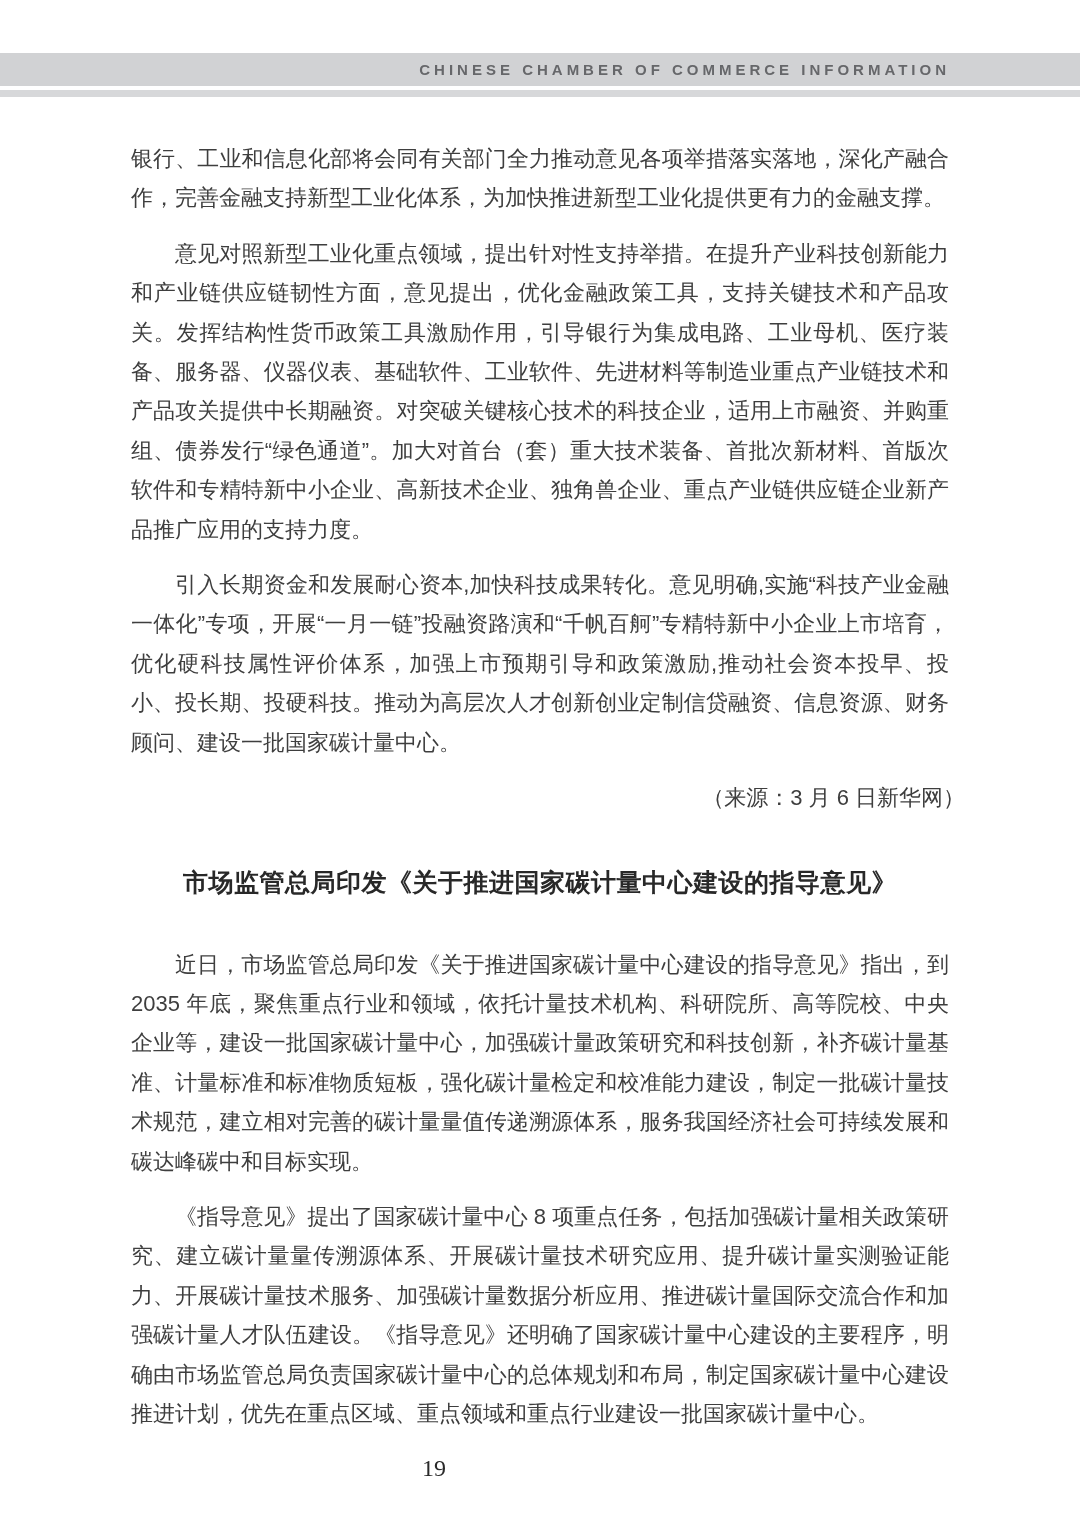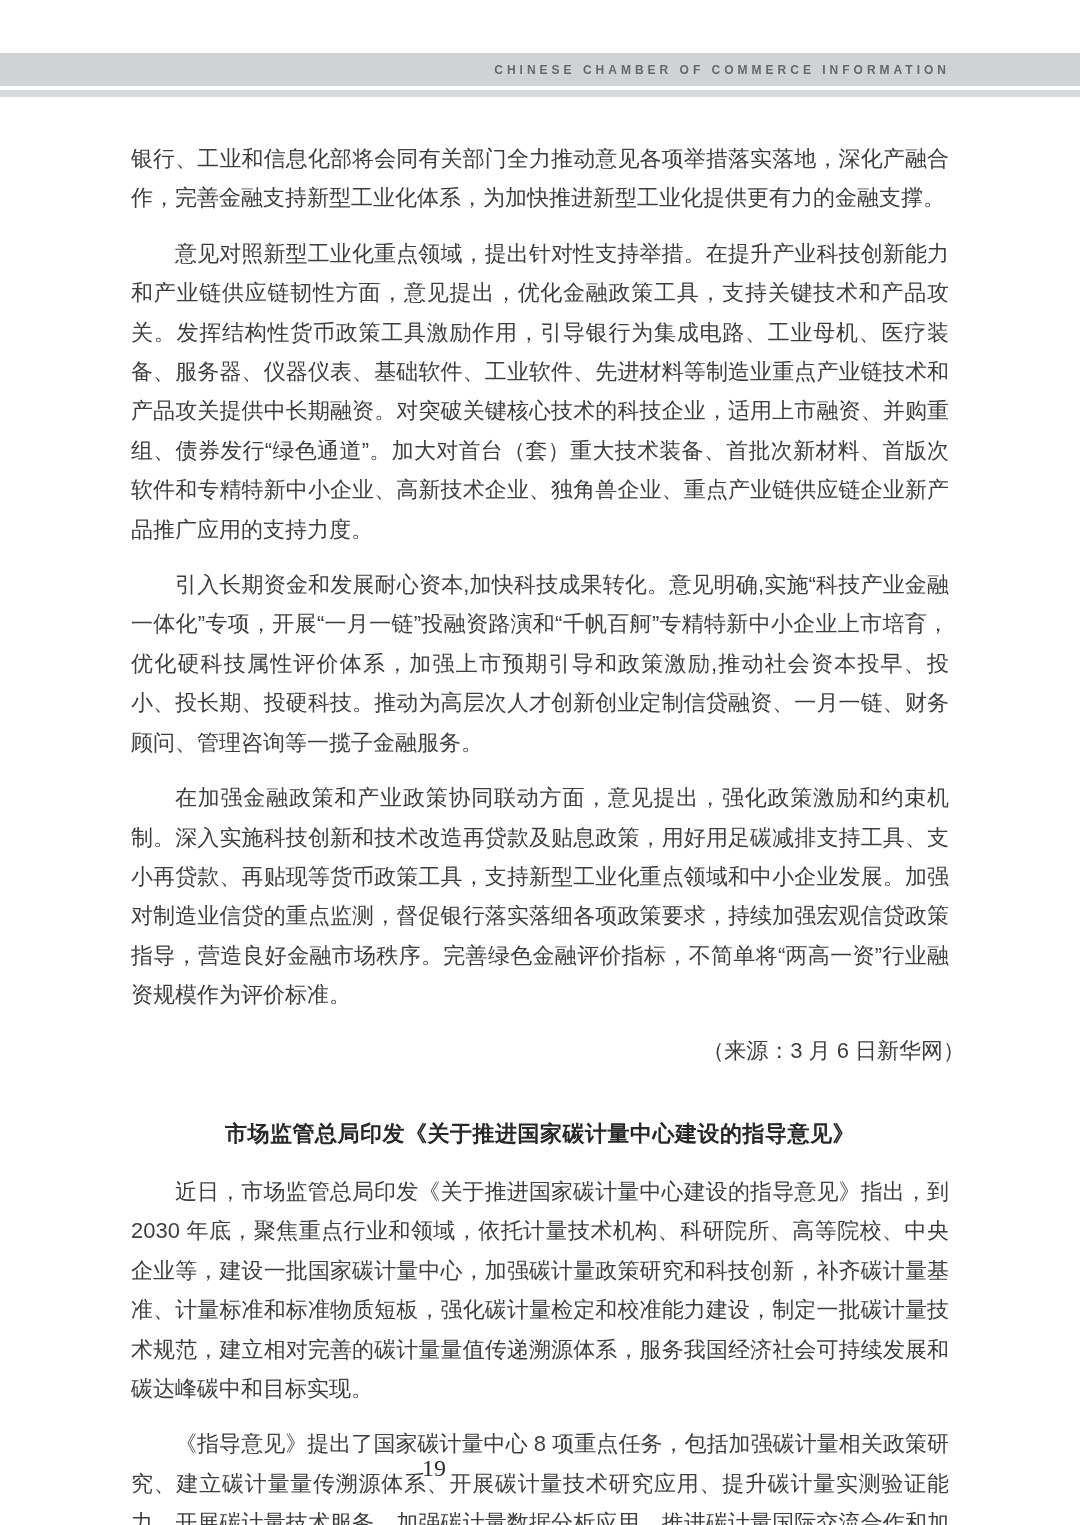--- a/index.html
+++ b/index.html
@@ -11,42 +11,42 @@
     overflow: hidden;
   }
   .band1 {
     position: absolute; top: 53px; left: 0;
     width: 1080px; height: 33px;
     background: #d1d2d4;
   }
   .band1-text {
     position: absolute; top: 0; right: 130px;
     height: 33px; line-height: 34px;
-    font-size: 12px; font-weight: bold;
+    font-size: 15px; font-weight: bold;
     letter-spacing: 4px; color: #66676a;
     white-space: nowrap;
   }
   .band2 {
     position: absolute; top: 90px; left: 0;
     width: 1080px; height: 7px;
     background: #d7d8da;
   }
   .content {
     position: absolute; top: 123px; left: 115px;
     width: 850px;
     color: #3e3e3e;
     font-size: 22px; line-height: 39.4px;
     text-align: justify;
   }
   .para { margin: 16px; text-indent: 2em; }
   .para.no-indent { text-indent: 0; }
   .source-line { margin: 0; text-align: right; text-indent: 0; }
   .article-title {
-    margin: 42px 0 16px 0;
-    font-size: 22px; line-height: 44px;
+    margin: 42px 0 41px 0;
+    font-size: 25px; line-height: 44px;
     font-weight: bold; color: #282828;
     text-align: center; text-indent: 0;
     letter-spacing: 0.5px;
   }
   .page-number {
     position: absolute; top: 1455px; left: 0;
     width: 868px; text-align: center;
     font-family: "Liberation Serif", serif;
     font-size: 24px; color: #2a2a2a;
   }
@@ -56,24 +56,23 @@
 
 <div class="band1">
   <div class="band1-text">CHINESE CHAMBER OF COMMERCE INFORMATION</div>
 </div>
 <div class="band2"></div>
 
 <div class="content">
 
   <p class="para no-indent">银行、工业和信息化部将会同有关部门全力推动意见各项举措落实落地，深化产融合作，完善金融支持新型工业化体系，为加快推进新型工业化提供更有力的金融支撑。</p>
   <p class="para">意见对照新型工业化重点领域，提出针对性支持举措。在提升产业科技创新能力和产业链供应链韧性方面，意见提出，优化金融政策工具，支持关键技术和产品攻关。发挥结构性货币政策工具激励作用，引导银行为集成电路、工业母机、医疗装备、服务器、仪器仪表、基础软件、工业软件、先进材料等制造业重点产业链技术和产品攻关提供中长期融资。对突破关键核心技术的科技企业，适用上市融资、并购重组、债券发行“绿色通道”。加大对首台（套）重大技术装备、首批次新材料、首版次软件和专精特新中小企业、高新技术企业、独角兽企业、重点产业链供应链企业新产品推广应用的支持力度。</p>
-  <p class="para">引入长期资金和发展耐心资本,加快科技成果转化。意见明确,实施“科技产业金融一体化”专项，开展“一月一链”投融资路演和“千帆百舸”专精特新中小企业上市培育，优化硬科技属性评价体系，加强上市预期引导和政策激励,推动社会资本投早、投小、投长期、投硬科技。推动为高层次人才创新创业定制信贷融资、一月一链、财务顾问、管理咨询等一揽子金融服务。</p>
-  <p class="para">在加强金融政策和产业政策协同联动方面，意见提出，强化政策激励和约束机制。深入实施科技创新和技术改造再贷款及贴息政策，用好用足碳减排支持工具、支小再贷款、再贴现等货币政策工具，支持新型工业化重点领域和中小企业发展。加强对制造业信贷的重点监测，督促银行落实落细各项政策要求，持续加强宏观信贷政策指导，营造良好金融市场秩序。完善绿色金融评价指标，不简单将“两高一资”行业融资规模作为评价标准。</p>
+  <p class="para">引入长期资金和发展耐心资本,加快科技成果转化。意见明确,实施“科技产业金融一体化”专项，开展“一月一链”投融资路演和“千帆百舸”专精特新中小企业上市培育，优化硬科技属性评价体系，加强上市预期引导和政策激励,推动社会资本投早、投小、投长期、投硬科技。推动为高层次人才创新创业定制信贷融资、信息资源、财务顾问、建设一批国家碳计量中心。</p>
   <p class="source-line">（来源：3 月 6 日新华网）</p>
 
   <h2 class="article-title">市场监管总局印发《关于推进国家碳计量中心建设的指导意见》</h2>
 
-  <p class="para">近日，市场监管总局印发《关于推进国家碳计量中心建设的指导意见》指出，到 2030 年底，聚焦重点行业和领域，依托计量技术机构、科研院所、高等院校、中央企业等，建设一批国家碳计量中心，加强碳计量政策研究和科技创新，补齐碳计量基准、计量标准和标准物质短板，强化碳计量检定和校准能力建设，制定一批碳计量技术规范，建立相对完善的碳计量量值传递溯源体系，服务我国经济社会可持续发展和碳达峰碳中和目标实现。</p>
+  <p class="para">近日，市场监管总局印发《关于推进国家碳计量中心建设的指导意见》指出，到 2035 年底，聚焦重点行业和领域，依托计量技术机构、科研院所、高等院校、中央企业等，建设一批国家碳计量中心，加强碳计量政策研究和科技创新，补齐碳计量基准、计量标准和标准物质短板，强化碳计量检定和校准能力建设，制定一批碳计量技术规范，建立相对完善的碳计量量值传递溯源体系，服务我国经济社会可持续发展和碳达峰碳中和目标实现。</p>
   <p class="para"><span>《指导意见》提出了国家碳计量中心 8 项重点任务，包括加强碳计量相关政策研究、建立碳计量量传溯源体系、开展碳计量技术研究应用、提升碳计量实测验证能力、开展碳计量技术服务、加强碳计量数据分析应用、推进碳计量国际交流合作和加强碳计量人才队伍建设。《指导意见》还明确了国家碳计量中心建设的主要程序，明确由市场监管总局负责国家碳计量中心的总体规划和布局，制定国家碳计量中心建设推进计划，优先在重点区域、重点领域和重点行业建设一批国家碳计量中心。</span></p>
 
 </div>
 
 <div class="page-number">19</div>
 
 </body></html>

